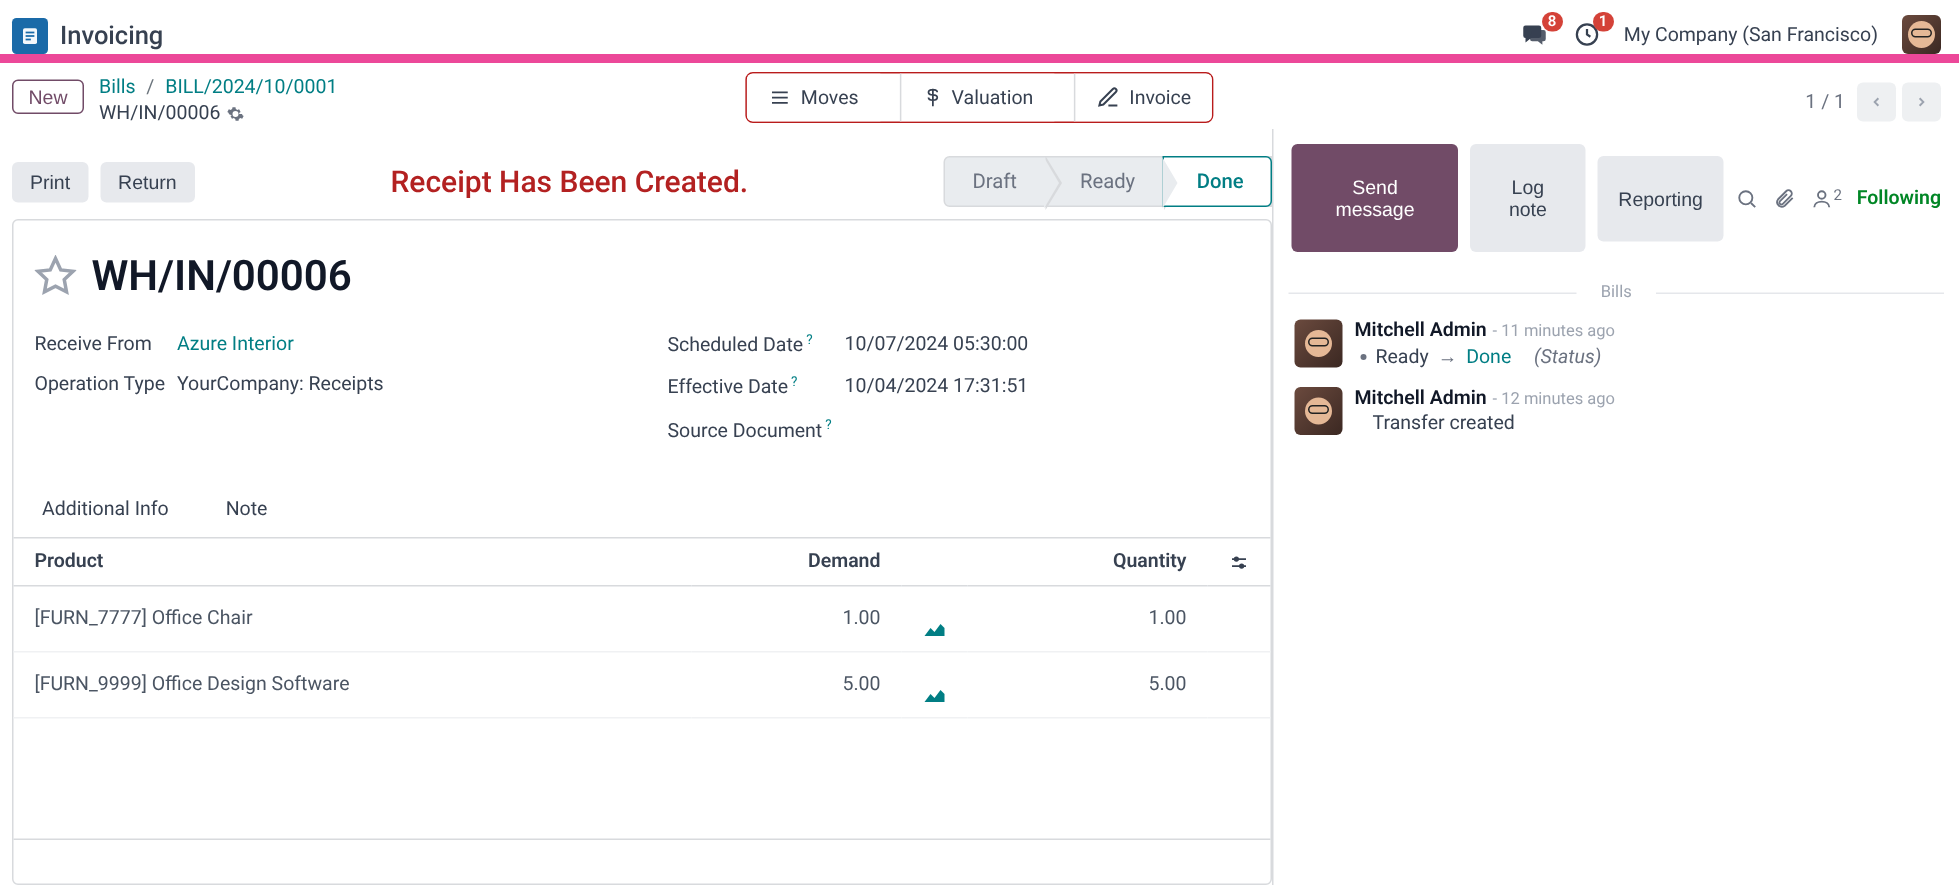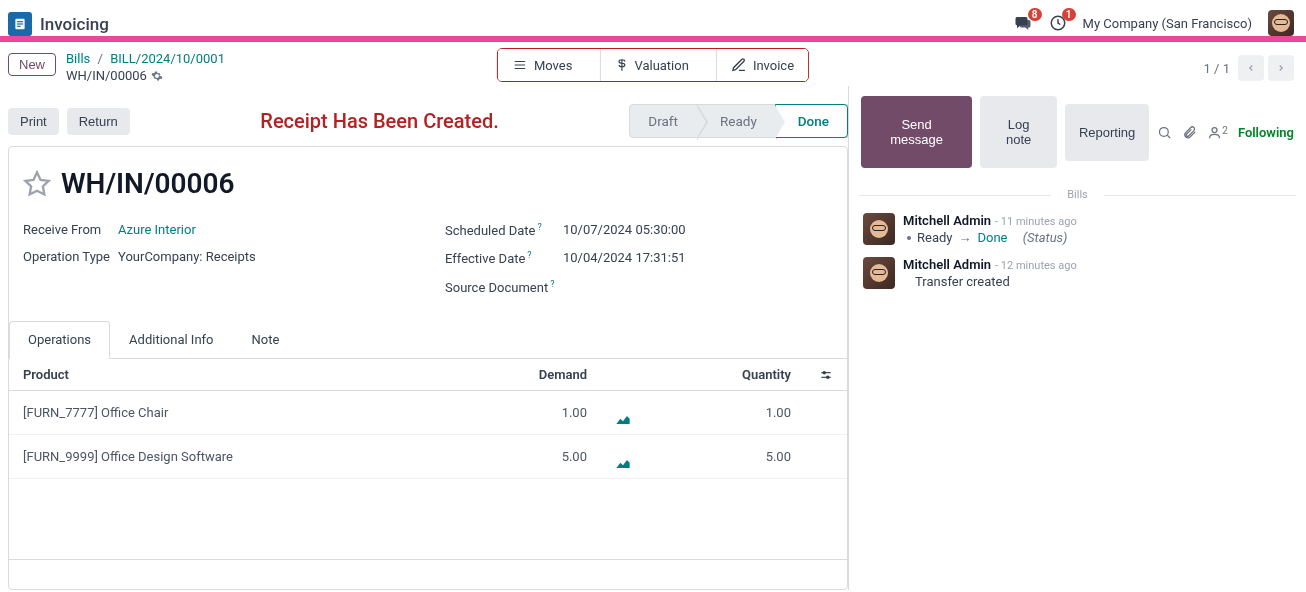--- a/index.html
+++ b/index.html
@@ -392,21 +392,20 @@
             <span class="val">10/04/2024 17:31:51</span>
           </div>
           <div class="row">
             <span class="label"><span>Source Document</span><span class="help-q">?</span></span>
             <span class="val"></span>
           </div>
         </div>
       </div>
 
       <div class="tabs">
-        <div class="tab active">Operations</div>
         <div class="tab">Additional Info</div>
         <div class="tab">Note</div>
       </div>
 
       <div class="tab-content">
         <table class="lines">
           <thead>
             <tr>
               <th>Product</th>
               <th class="num" style="width:140px">Demand</th>

